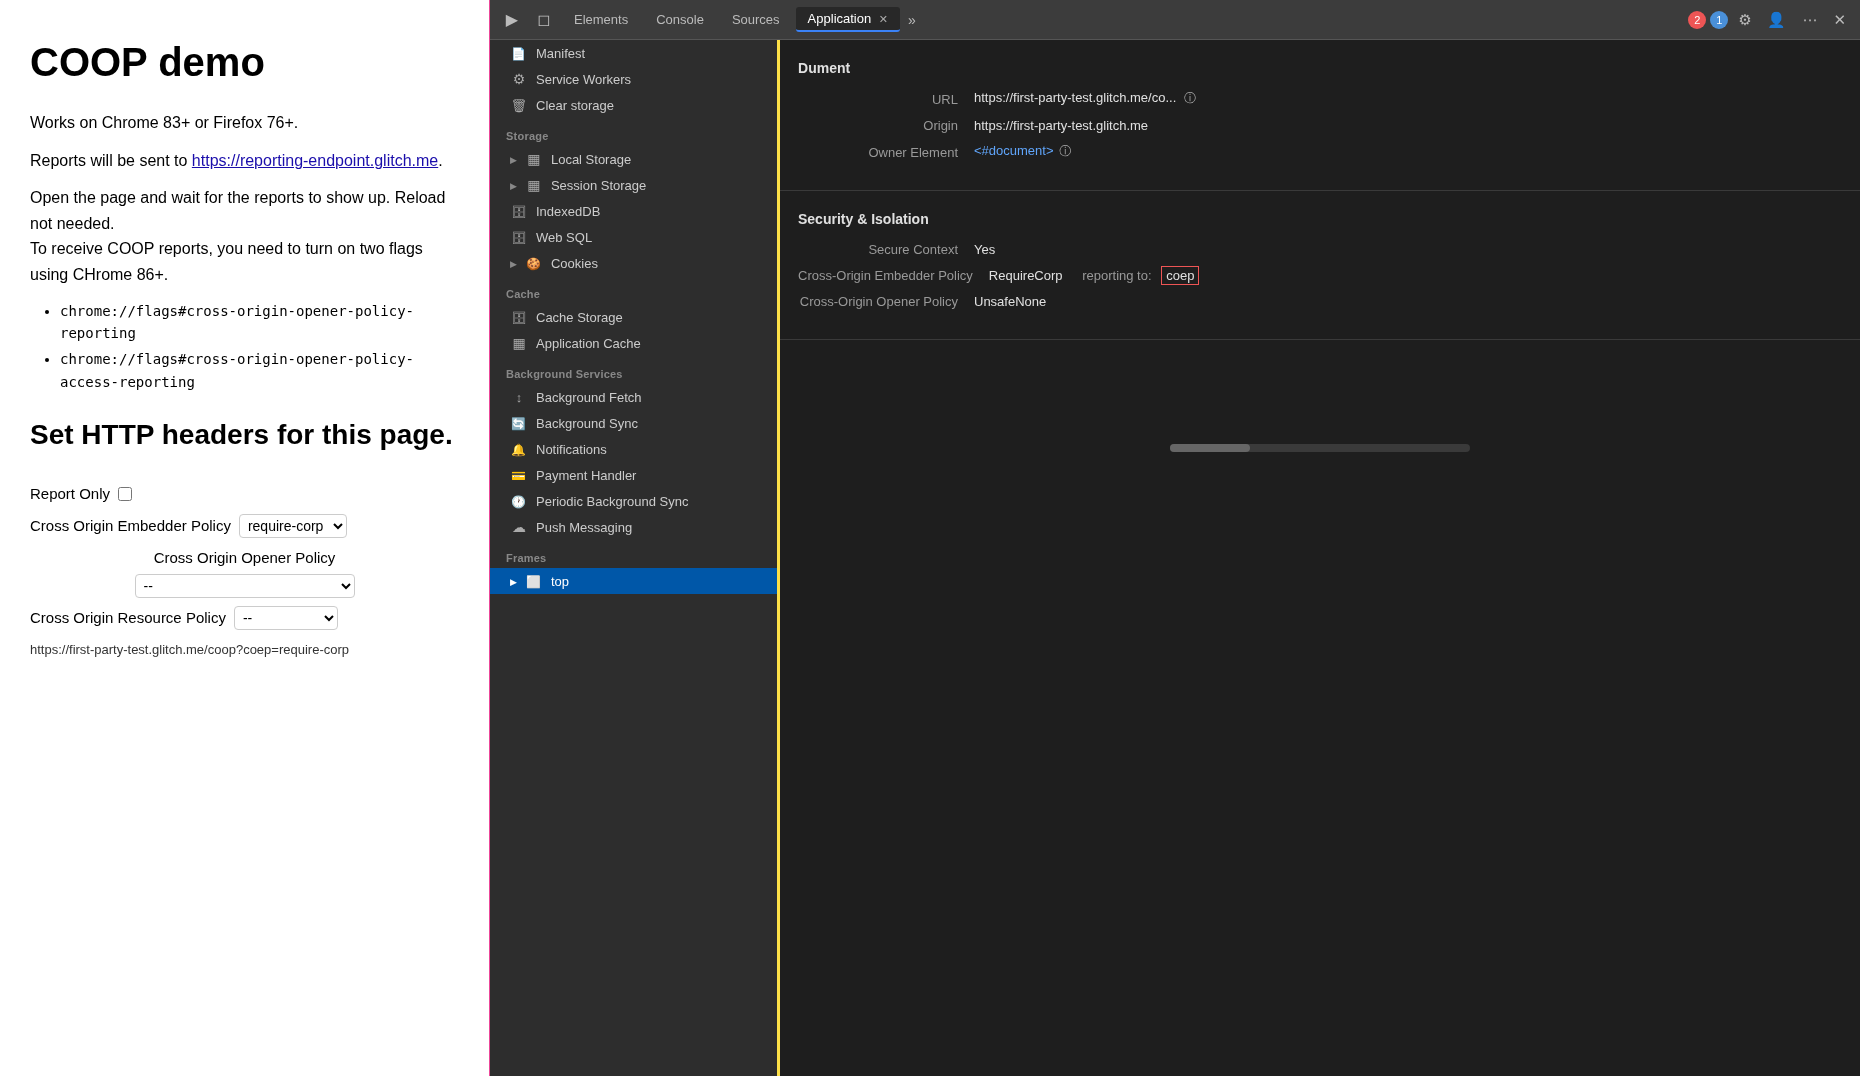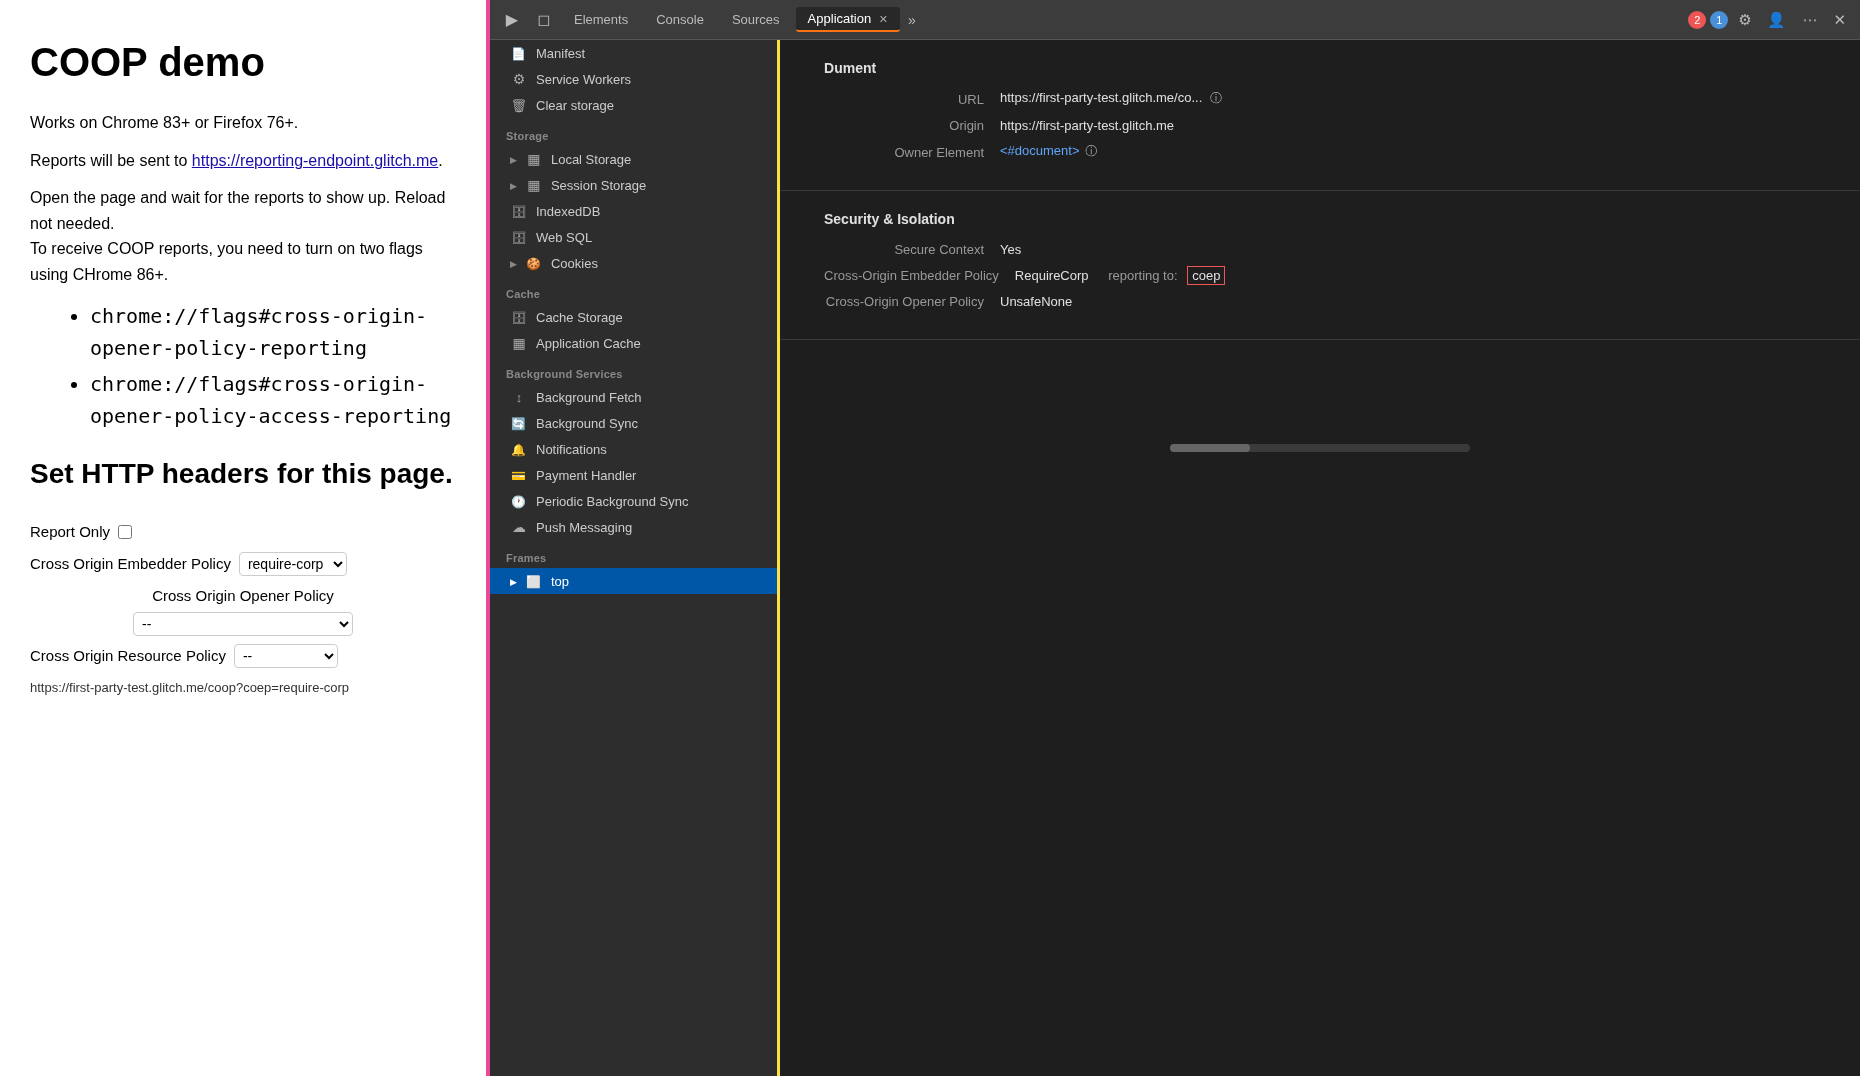--- a/index.html
+++ b/index.html
@@ -4,30 +4,30 @@
   <style>
     * { box-sizing: border-box; margin: 0; padding: 0; }
     body { display: flex; flex-direction: row; font-family: Arial, sans-serif; height: 1076px; overflow: hidden; background: #fff; }
 
     
     .page-content {
       width: 490px;
       min-width: 490px;
       padding: 30px 30px 20px 30px;
       background: #fff;
-      border-right: 4px solid #ec4899;
+      border-right: 1px solid #ec4899;
       overflow-y: auto;
       font-size: 16px;
       line-height: 1.6;
     }
     .page-content h1 { font-size: 40px; font-weight: bold; margin-bottom: 16px; }
     .page-content p { margin-bottom: 12px; }
     .page-content a { color: #1a0dab; text-decoration: underline; }
     .page-content ul { margin-left: 30px; margin-bottom: 12px; }
-    .page-content li { margin-bottom: 4px; font-size: 20px; font-family: monospace; margin-left: 30px; }
+    .page-content li { margin-bottom: 4px; font-size: 14px; font-family: monospace; }
     .page-content h2 { font-size: 28px; font-weight: bold; margin: 20px 0 24px 0; }
     .form-row { margin-bottom: 8px; display: flex; align-items: center; gap: 8px; flex-wrap: wrap; }
     .form-row label { font-size: 15px; }
     .form-row input[type="checkbox"] { width: 14px; height: 14px; }
     .form-row select { padding: 2px 4px; font-size: 14px; border: 1px solid #ccc; border-radius: 4px; background: #fff; }
     .page-content .url-bar { font-size: 13px; color: #333; margin-top: 10px; }
 
     
     .devtools {
       flex: 1;
@@ -59,21 +59,21 @@
       padding: 4px 12px;
       color: #bbb;
       cursor: pointer;
       font-size: 13px;
       border-radius: 3px;
       white-space: nowrap;
     }
     .tab-btn.active {
       background: #282828;
       color: #fff;
-      border-bottom: 2px solid #f97316;
+      border-bottom: 2px solid #3b82f6;
     }
     .tab-close { font-size: 11px; margin-left: 4px; color: #aaa; }
     .tab-more { color: #bbb; font-size: 14px; cursor: pointer; padding: 4px; }
     .tab-spacer { flex: 1; }
     .tab-badge-red {
       background: #e55; color: #fff; border-radius: 50%;
       width: 18px; height: 18px; font-size: 11px;
       display: flex; align-items: center; justify-content: center;
     }
     .tab-badge-blue {
@@ -130,21 +130,21 @@
     
     .main-panel {
       flex: 1;
       background: #1e1e1e;
       overflow-y: auto;
       padding: 0;
     }
 
     .info-section {
       border-bottom: 1px solid #3a3a3a;
-      padding: 20px 44px;
+      padding: 20px 18px;
     }
     .info-section-title {
       font-size: 14px;
       font-weight: 600;
       color: #e0e0e0;
       margin-bottom: 14px;
     }
     .info-row {
       display: flex;
       align-items: flex-end;

